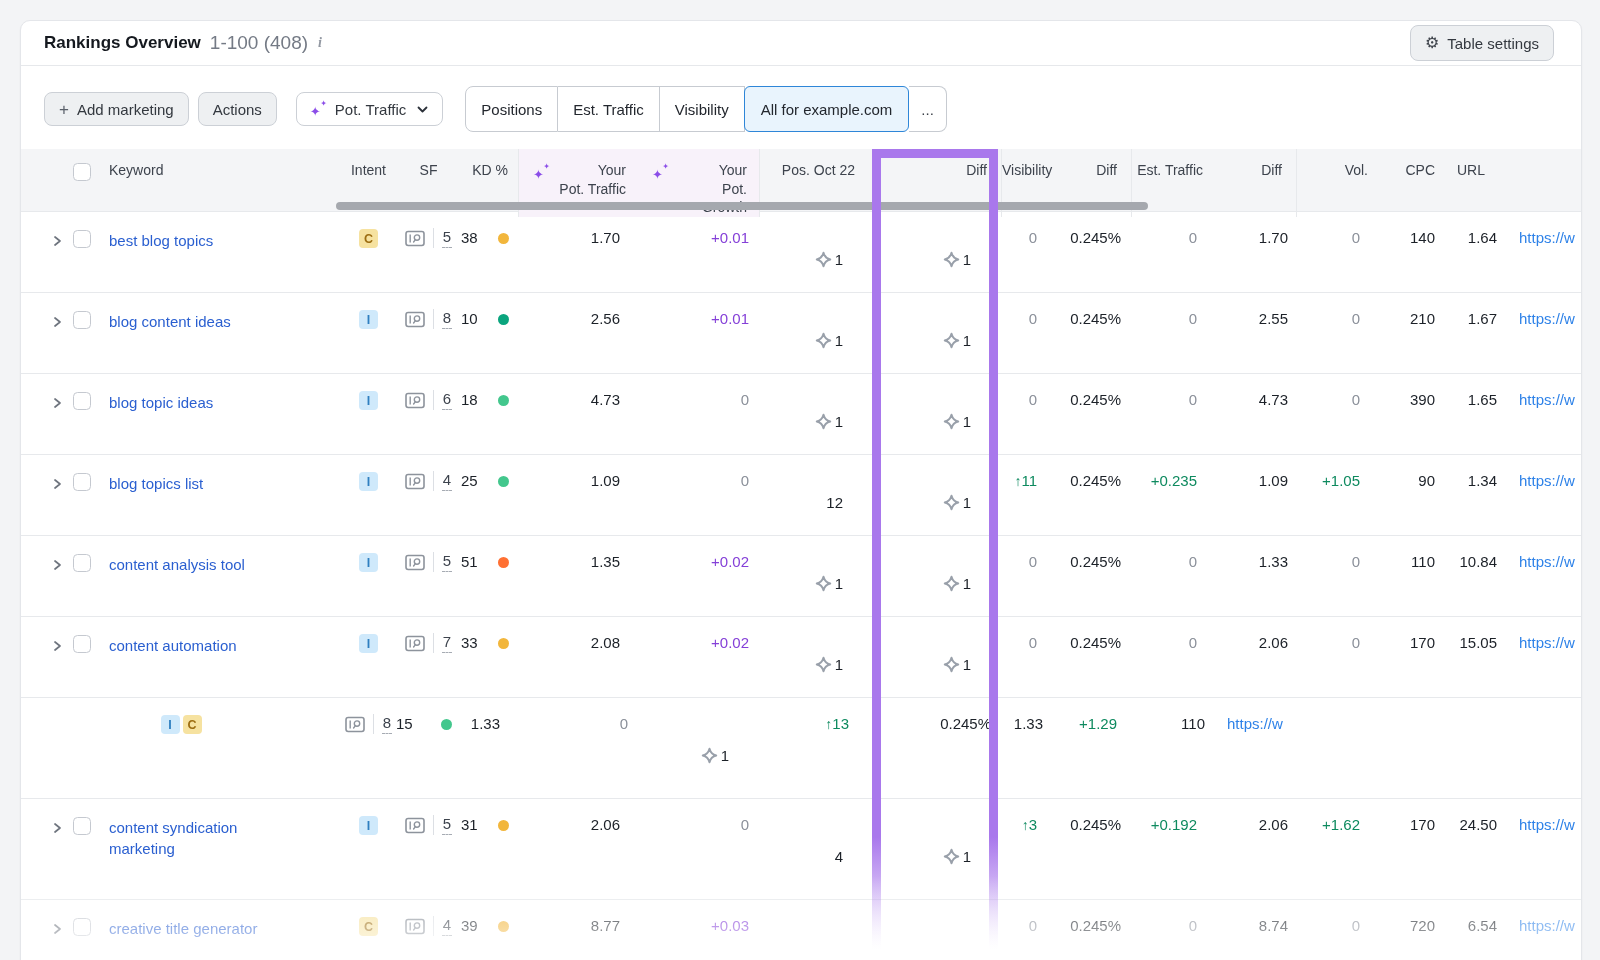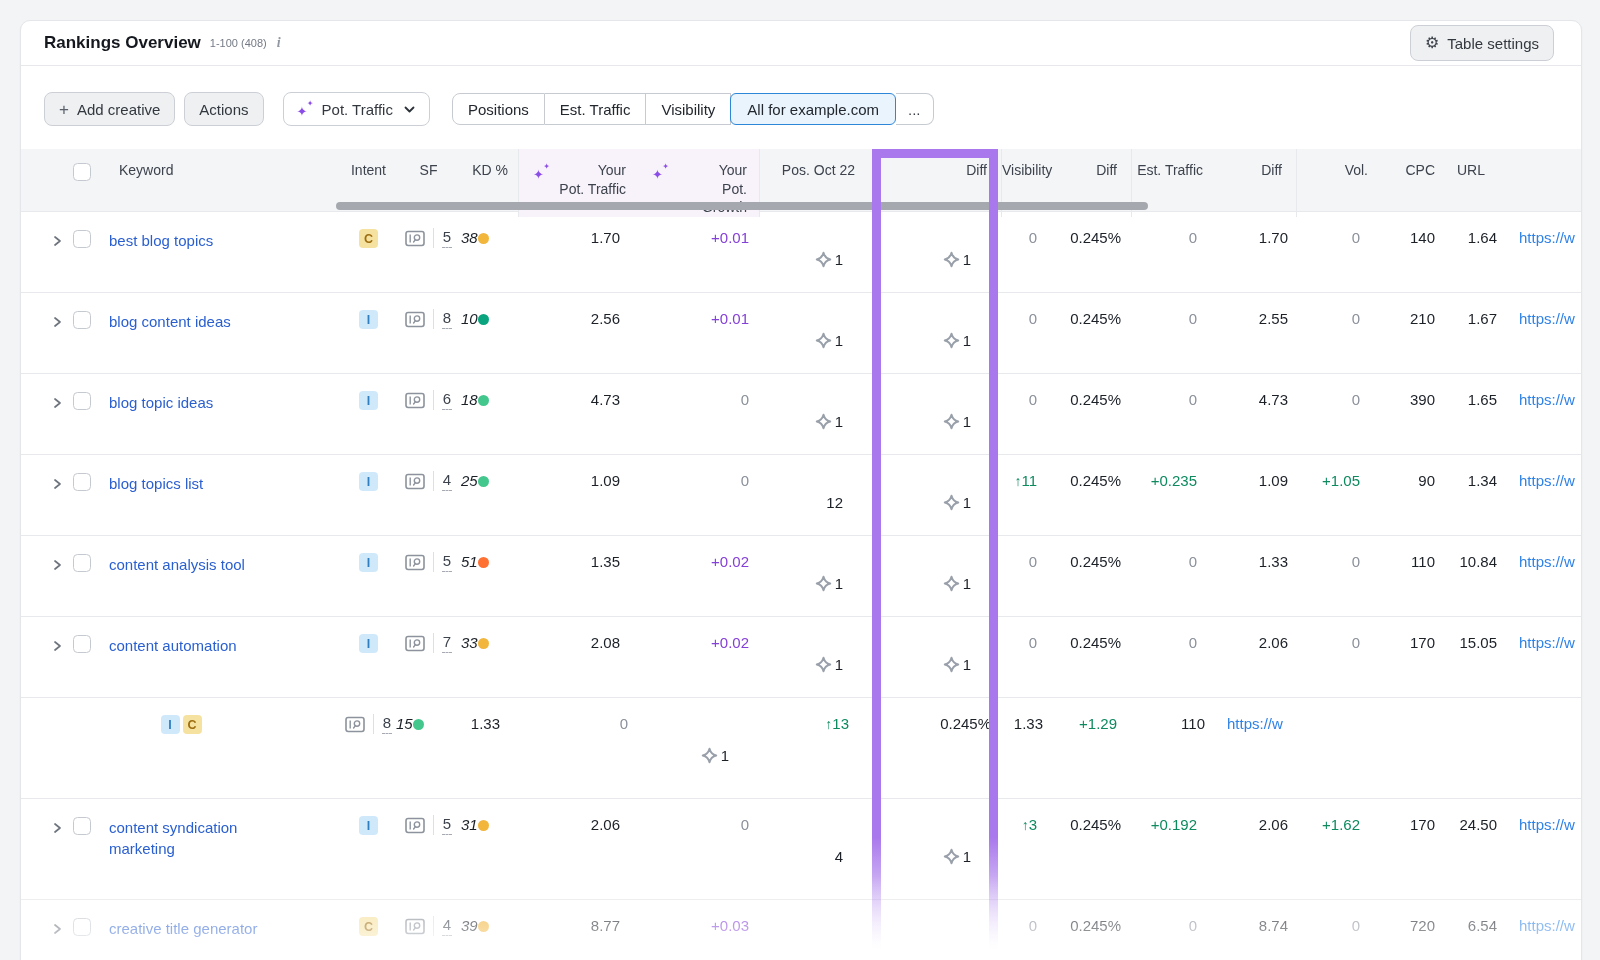--- a/index.html
+++ b/index.html
@@ -11,56 +11,56 @@
   }
   .card{
     position:absolute;left:20px;top:20px;width:1560px;height:1010px;
     background:#fff;border:1px solid #e4e6ea;border-radius:10px;
     box-shadow:0 1px 2px rgba(20,24,31,.05);
     overflow:hidden;
   }
   
   .card-head{position:absolute;top:0;left:0;right:0;height:45px;display:flex;align-items:center;padding-left:23px;border-bottom:1px solid #e6e8eb;box-sizing:border-box;}
   .title{font-size:17px;font-weight:700;color:#15191f;}
-  .range{font-size:11px;color:#747a85;margin-left:9px;}
+  .range{font-size:19px;color:#747a85;margin-left:9px;}
   .info-i{font-size:14px;font-weight:700;color:#9298a2;margin-left:10px;font-family:"Liberation Serif","DejaVu Serif",serif;font-style:italic;}
   .btn{
     display:inline-flex;align-items:center;gap:8px;height:34px;padding:0 14px;
     background:#eef0f2;border:1px solid #ccd0d6;border-radius:8px;
     font-size:15px;color:#33383f;box-sizing:border-box;cursor:pointer;white-space:nowrap;
   }
   .settings-btn{position:absolute;right:27px;top:4px;height:36px;background:#eef0f2;}
   .gear{font-size:16px;line-height:1;color:#40454d;}
   
   .toolbar{position:absolute;top:71px;left:23px;right:23px;height:34px;display:flex;align-items:center;}
   .plus{font-size:17px;color:#5a606a;line-height:1;}
   .btn-actions{margin-left:9px;}
   .dd{margin-left:19px;background:#fff;padding:0 13px;}
   .chev-down{margin-left:2px;}
   .spark-wrap{position:relative;width:17px;height:18px;display:inline-block;}
   .spark-big{position:absolute;left:0;bottom:0;font-size:13px;color:#8b4de8;line-height:1;}
   .spark-small{position:absolute;right:0;top:0;font-size:8px;color:#8b4de8;line-height:1;}
-  .views{display:flex;margin-left:22px;height:32px;box-sizing:border-box;}
+  .views{display:flex;margin-left:22px;height:46px;box-sizing:border-box;}
   .view{
     background:#fff;border:1px solid #c7cbd1;border-left:none;
     font-size:15px;color:#23272e;display:flex;align-items:center;padding:0 15px;cursor:pointer;box-sizing:border-box;
   }
   .view.first{border-left:1px solid #c7cbd1;border-radius:8px 0 0 8px;}
   .view.selected{
     border:1.5px solid var(--selected_tab_border);border-radius:6px;background:var(--selected_tab_bg);
     position:relative;z-index:2;margin-left:-1px;padding:0 16px;
   }
   .view.more{border-left:none;border-radius:0 8px 8px 0;padding:0 12px;color:#3a3f47;}
   
   .grid{display:grid;grid-template-columns:320px 55px 65px 57px 120px 121px 104px 138px 50px 80px 80px 85px 78px 67px 62px 1fr;}
   .thead{position:absolute;top:128px;left:0;right:0;height:62px;background:#f4f5f7;z-index:2;}
   .th{font-size:14px;color:#3d434d;padding-top:13px;box-sizing:border-box;}
   .th.r,.cell.r{text-align:right;}
   .bl{border-left:1px solid #e7e9ec;}
-  .th-kw{display:flex;align-items:flex-start;gap:28px;padding-left:52px;}
+  .th-kw{display:flex;align-items:flex-start;gap:18px;padding-left:52px;}
   .th-kw .cb{margin-top:1px;}
   .th-int{text-align:center;}
   .th-sf{text-align:center;}
   .th-kd{padding-right:10px;}
   .th.lav{background:#f8f2fa;display:flex;gap:6px;padding-top:12px;}
   .th.lav .two{flex:1;text-align:right;line-height:18.5px;padding-right:12px;}
   .th.lav .spark-wrap{margin-left:14px;margin-top:2px;}
   .th-p22{padding-right:8px;}
   .th-p28{background:#e8e8ed;display:flex;justify-content:flex-end;gap:8px;padding-right:13px;}
   .sort-icon{display:inline-flex;flex-direction:column;gap:2.5px;margin-top:6px;}
@@ -87,21 +87,21 @@
   .c-kw .cb{margin-left:6px;margin-right:18px;flex:0 0 18px;cursor:pointer;}
   .kw-link{color:var(--link_blue);max-width:170px;line-height:21px;cursor:pointer;}
   .cb{width:18px;height:18px;background:#fff;border:1.5px solid #c5c9d0;border-radius:4.5px;box-sizing:border-box;display:inline-block;}
   .c-int{display:flex;justify-content:center;gap:3px;}
   .badge{width:19px;height:19px;border-radius:4px;font-size:12.5px;font-weight:700;display:inline-flex;align-items:center;justify-content:center;}
   .badge.I{background:var(--intent_i_bg);color:var(--intent_i_fg);}
   .badge.C{background:var(--intent_c_bg);color:var(--intent_c_fg);}
   .c-sf{display:flex;justify-content:center;align-items:flex-start;gap:8px;}
   .sf-sep{width:1px;height:20px;background:#dcdfe4;margin-top:-1px;}
   .sf-num{color:#3d434d;border-bottom:1px dashed #a6abb3;padding:0 1px 2px;line-height:16px;cursor:pointer;}
-  .c-kd{display:flex;justify-content:flex-start;align-items:flex-start;padding-right:9px;font-style:italic;}
+  .c-kd{display:flex;justify-content:space-between;align-items:flex-start;padding-right:9px;}
   .kd-dot{width:11px;height:11px;border-radius:50%;margin-top:4px;}
   .kd-dot.green-dark{background:var(--kd_green_dark);}
   .kd-dot.green{background:var(--kd_green);}
   .kd-dot.yellow{background:var(--kd_yellow);}
   .kd-dot.orange{background:var(--kd_orange);}
   .td-pt{padding-right:18px;}
   .td-pg{padding-right:10px;}
   .td-pos22{padding-right:20px;}
   .td-pos28{padding-right:30px;}
   .pos-flex{display:flex;justify-content:flex-end;align-items:center;gap:3px;padding-top:15px;}
@@ -131,21 +131,21 @@
     <span class="info-i">i</span>
     <button class="btn settings-btn">
       <span class="gear">⚙</span>
       <span>Table settings</span>
     </button>
   </div>
 
   <div class="toolbar">
     <button class="btn">
       <span class="plus">+</span>
-      <span>Add creative</span>
+      <span>Add marketing</span>
     </button>
     <button class="btn btn-actions">
       <span>Actions</span>
     </button>
     <button class="btn dd">
       <span class="spark-wrap">
         <span class="spark-big">✦</span>
           <span class="spark-small">✦</span>
       </span>
       <span>Pot. Traffic</span>

